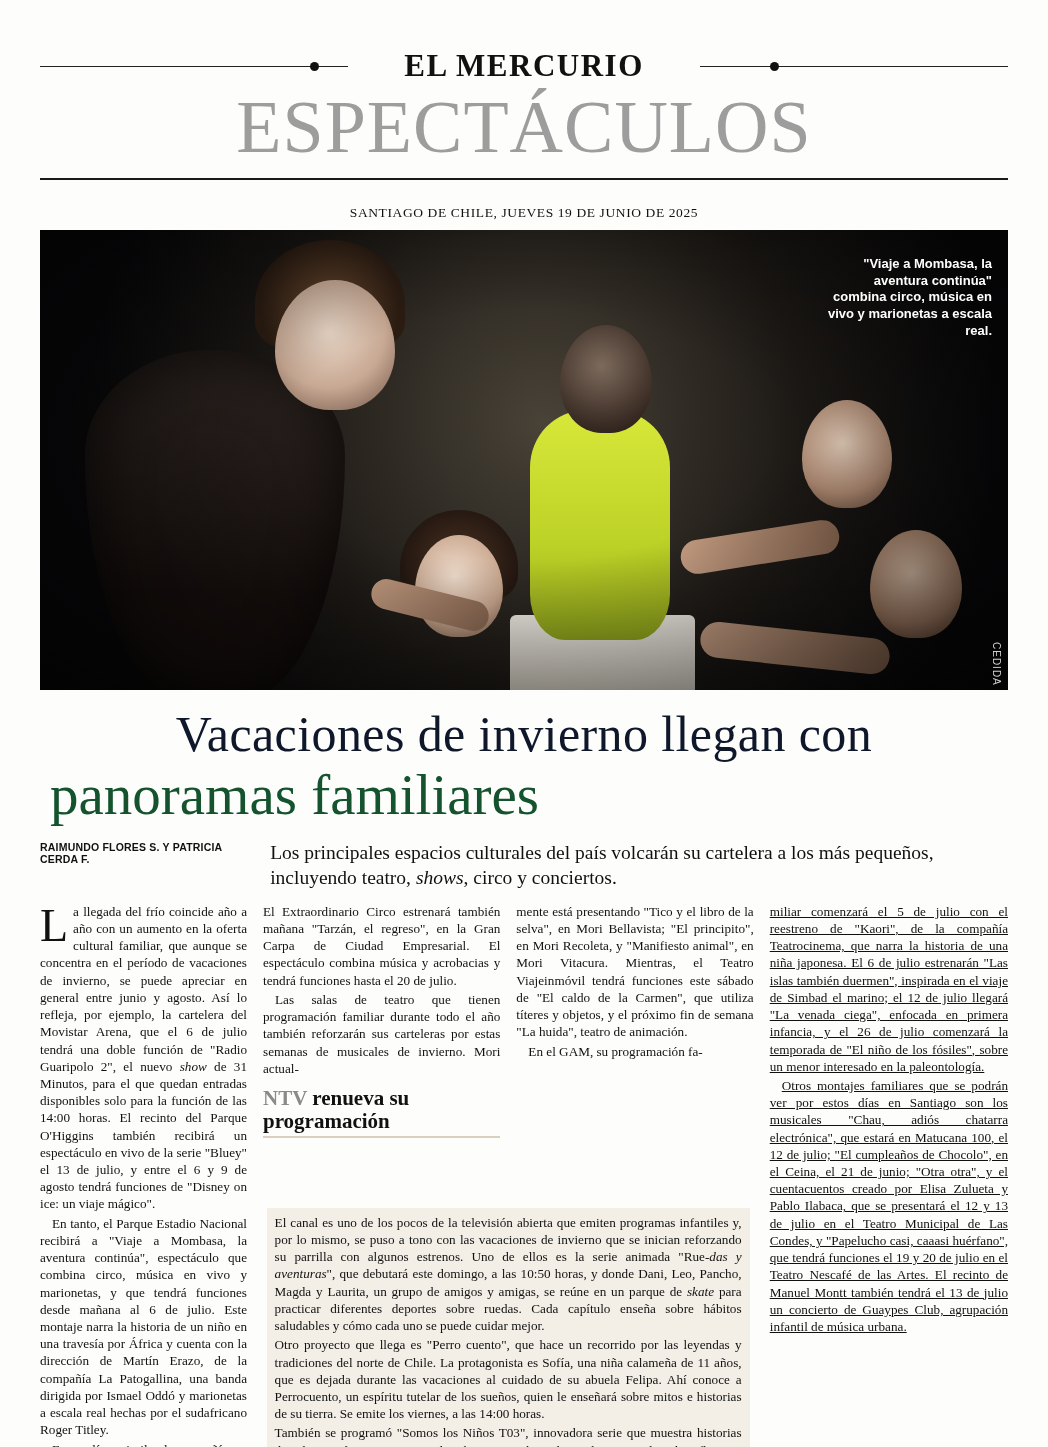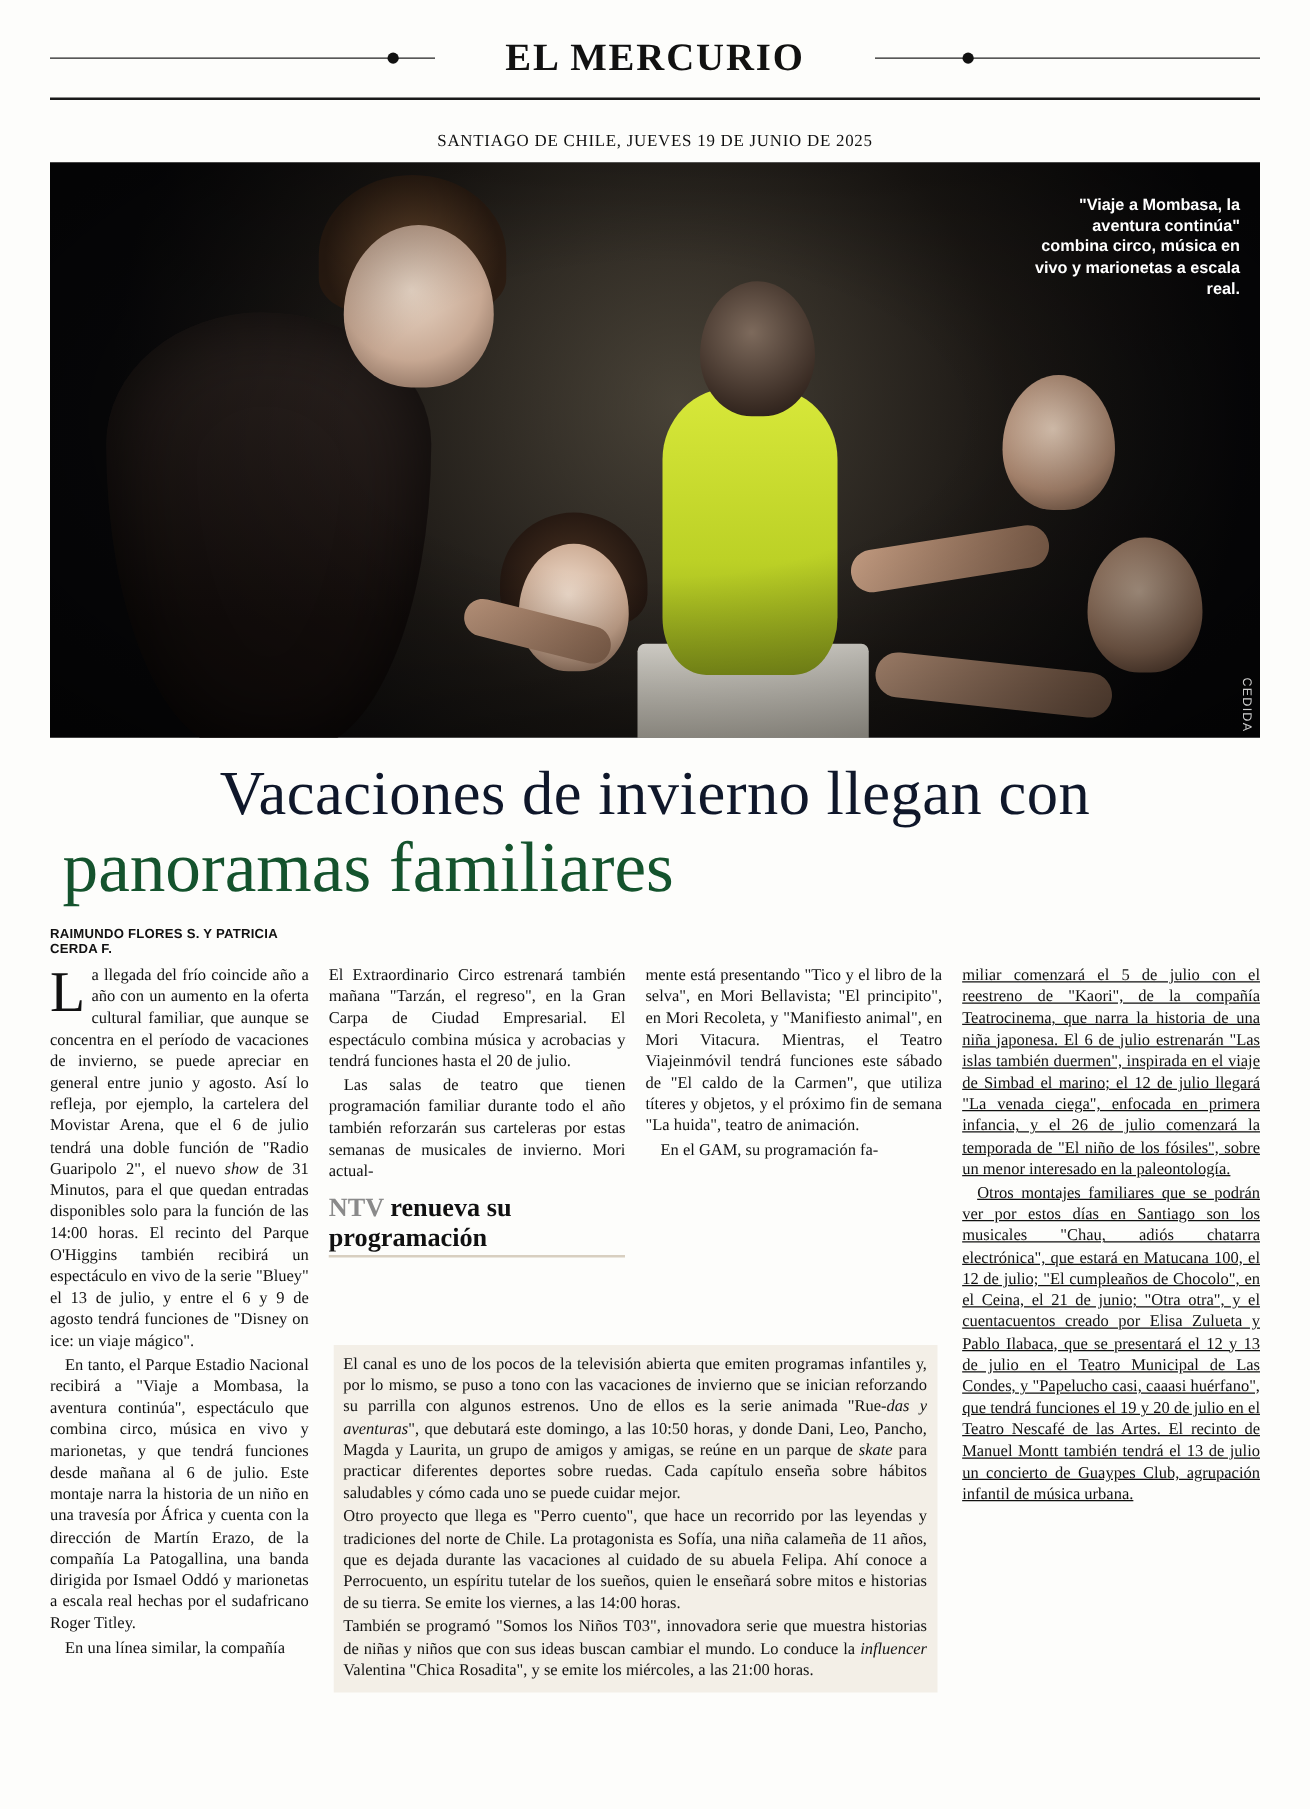--- a/index.html
+++ b/index.html
@@ -17,21 +17,21 @@
   }
   .page {
     width: 1048px;
     height: 1447px;
     position: relative;
     background: #fdfdfb;
   }
 
   
   .masthead {
-    padding-top: 32px;
+    padding-top: 52px;
     text-align: center;
     position: relative;
   }
   .mast-rule-row {
     position: relative;
     height: 26px;
   }
   .mast-rule-row .rule {
     position: absolute;
     top: 14px;
@@ -313,20 +313,21 @@
 <div class="page">
 
   <div class="masthead">
     <div class="mast-rule-row">
       <div class="rule left"></div>
       <div class="rule right"></div>
       <div class="mast-dot d1"></div>
       <div class="mast-dot d2"></div>
     </div>
     <div class="brand">EL MERCURIO</div>
+    <div class="section-title">ESPECTÁCULOS</div>
     <div class="mast-bottom-rule"></div>
     <div class="dateline">SANTIAGO DE CHILE, JUEVES 19 DE JUNIO DE 2025</div>
   </div>
 
   <div class="photo-wrap">
     <div class="photo-bg"></div>
     <div class="fig fig-left-body"></div>
     <div class="fig fig-left-hair"></div>
     <div class="fig fig-left-head"></div>
     <div class="fig fig-pedestal"></div>
@@ -348,20 +349,23 @@
     <h1 class="headline-1">Vacaciones de invierno llegan con</h1>
     <h1 class="headline-2">panoramas familiares</h1>
   </div>
 
   <div class="body-area">
 
     <div class="deck-row">
       <div class="deck-left">
         <div class="byline">RAIMUNDO FLORES S. Y PATRICIA CERDA F.</div>
       </div>
+      <div class="deck-right">
+        <p class="deck"><span>Los principales espacios culturales del país volcarán su cartelera a los más pequeños, incluyendo teatro, </span><em>shows</em><span>, circo y conciertos.</span></p>
+      </div>
     </div>
 
     <div class="cols">
 
       <div class="col c1">
         <p class="dropcap-p"><span class="dropcap">L</span><span>a llegada del frío coincide año a año con un aumento en la oferta cultural familiar, que aunque se concentra en el período de vacaciones de invierno, se puede apreciar en general entre junio y agosto. Así lo refleja, por ejemplo, la cartelera del Movistar Arena, que el 6 de julio tendrá una doble función de "Radio Guaripolo 2", el nuevo </span><em>show</em><span> de 31 Minutos, para el que quedan entradas disponibles solo para la función de las 14:00 horas. El recinto del Parque O'Higgins también recibirá un espectáculo en vivo de la serie "Bluey" el 13 de julio, y entre el 6 y 9 de agosto tendrá funciones de "Disney on ice: un viaje mágico".</span></p>
         <p>En tanto, el Parque Estadio Nacional recibirá a "Viaje a Mombasa, la aventura continúa", espectáculo que combina circo, música en vivo y marionetas, y que tendrá funciones desde mañana al 6 de julio. Este montaje narra la historia de un niño en una travesía por África y cuenta con la dirección de Martín Erazo, de la compañía La Patogallina, una banda dirigida por Ismael Oddó y marionetas a escala real hechas por el sudafricano Roger Titley.</p>
         <p>En una línea similar, la compañía</p>
       </div>
 

